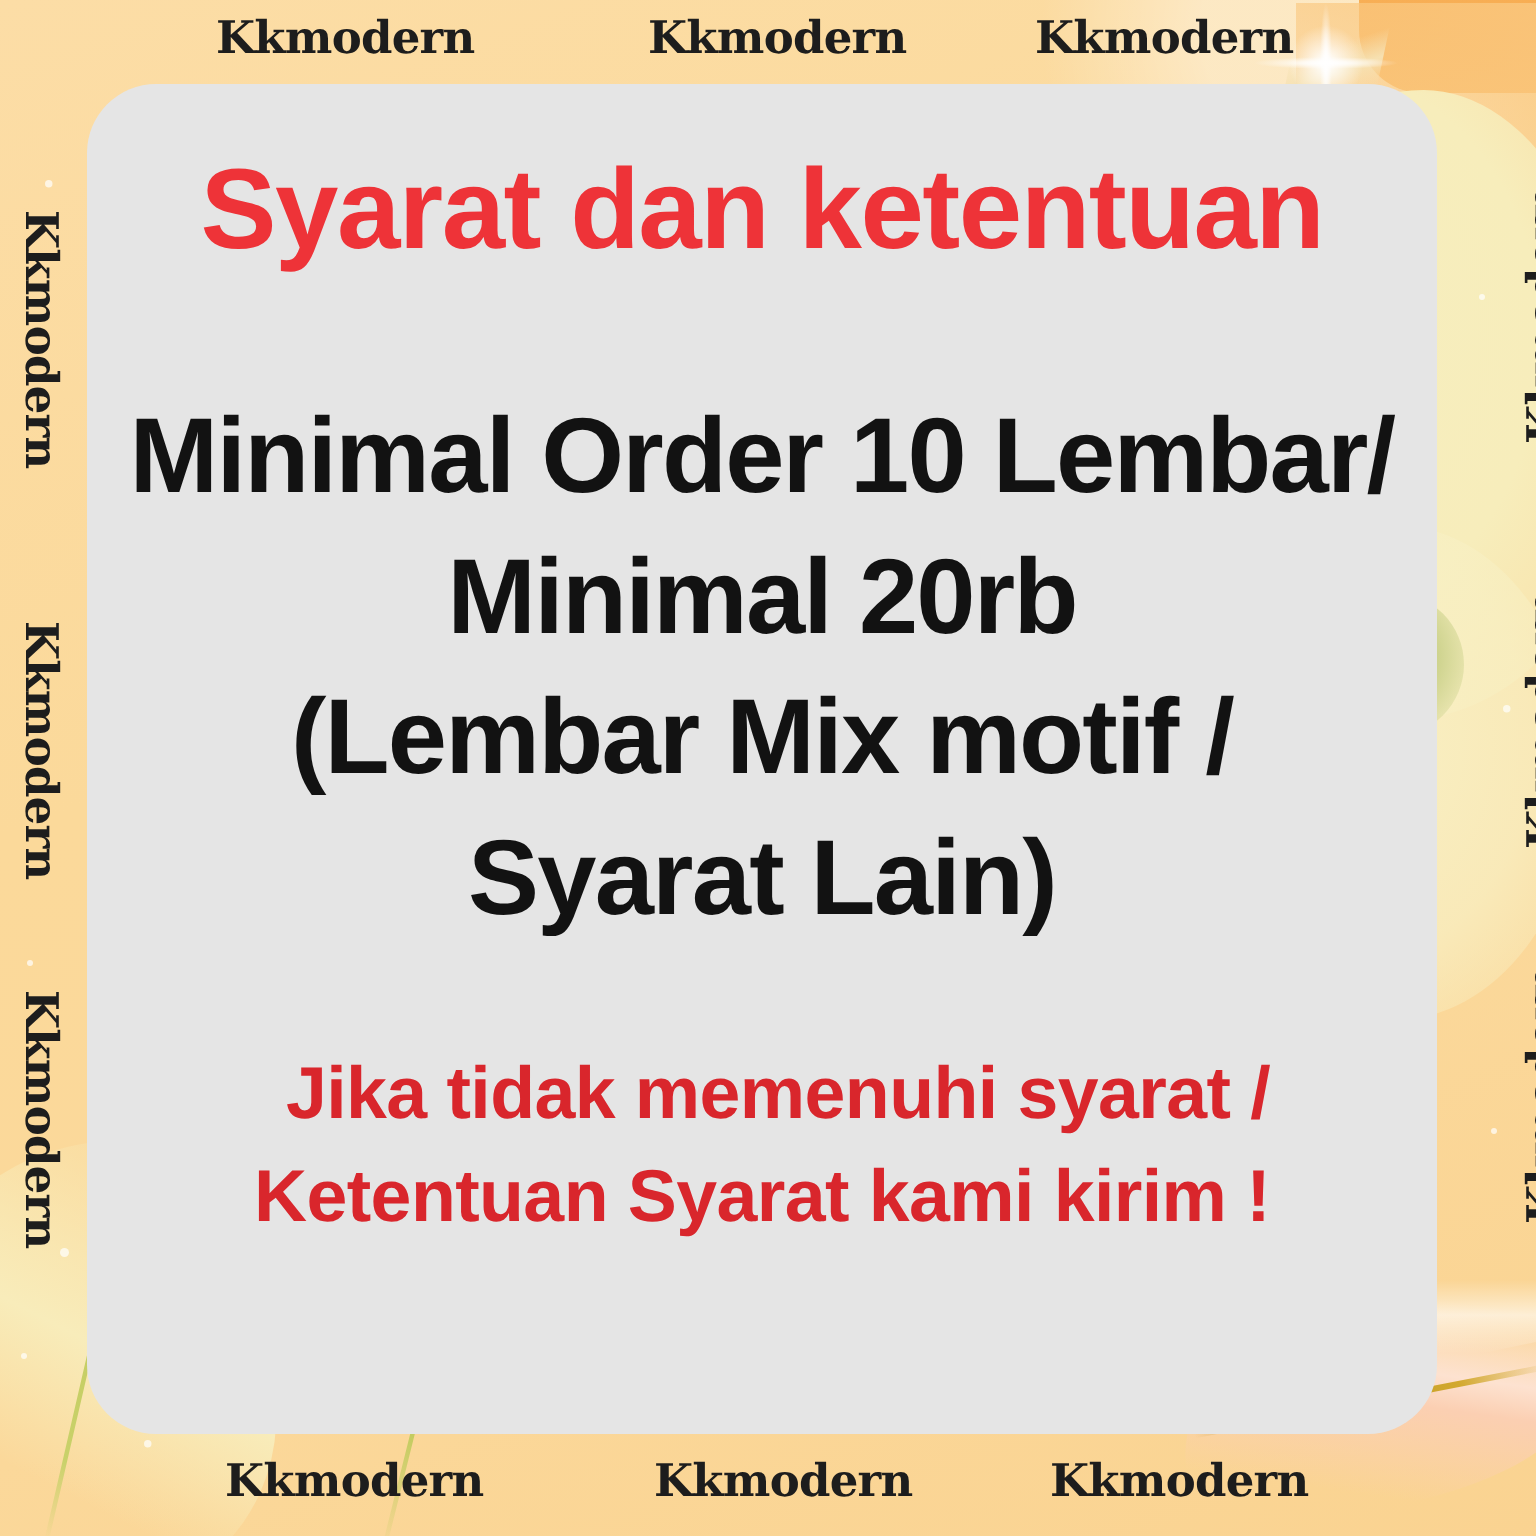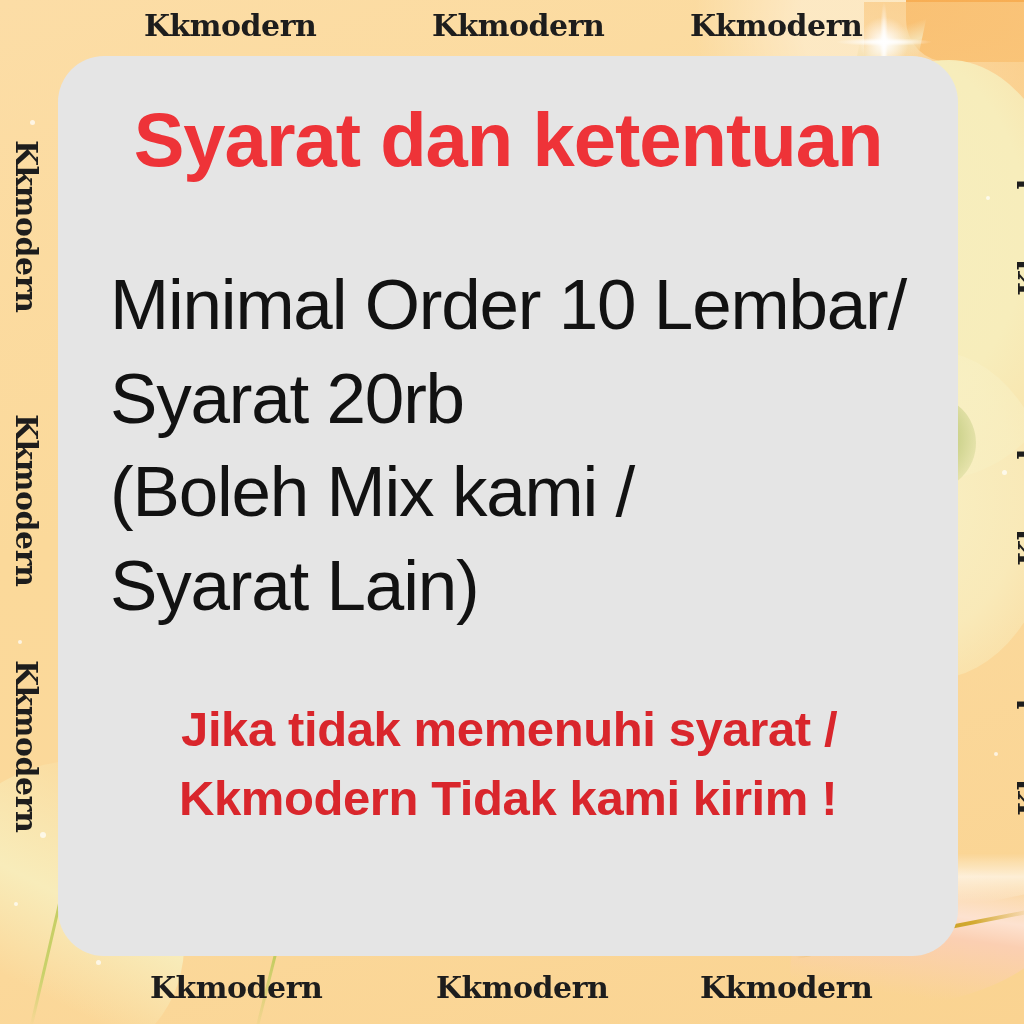--- a/index.html
+++ b/index.html
@@ -124,22 +124,23 @@
     font-size:76px; font-weight:bold;
     color:#ee3338;
     letter-spacing:-1px;
     line-height:1.05;
     text-align:center;
     white-space:nowrap;
   }
 
   #body-block{
     margin-top:78px;
+    text-align:center;
     color:#121212;
-    font-size:71px; font-weight:normal;
+    font-size:71px; font-weight:bold;
     line-height:1.32;
     letter-spacing:-1.2px;
   }
   #body-block .ln{ white-space:nowrap; }
 
   #footer-block{
     margin-top:62px;
     text-align:right;
     color:#d9262c;
     font-size:49px; font-weight:bold;
@@ -200,28 +201,28 @@
       <div class="deco dot" style="left: 994px; top: 752px; width: 4px; height: 4px;"></div>
     </div>
 </div>
 
 <div id="card">
 
   <div id="title">Syarat dan ketentuan</div>
 
   <div id="body-block">
     <div class="ln">Minimal Order 10 Lembar/</div>
-    <div class="ln">Syarat 20rb</div>
-    <div class="ln">(Boleh Mix kami /</div>
+    <div class="ln">Minimal 20rb</div>
+    <div class="ln">(Lembar Mix motif /</div>
     <div class="ln">Syarat Lain)</div>
   </div>
 
   <div id="footer-block">
     <div class="ln">Jika tidak memenuhi syarat /</div>
-    <div class="ln">Kkmodern Tidak kami kirim !</div>
+    <div class="ln">Ketentuan Syarat kami kirim !</div>
   </div>
 </div>
 
 <div id="watermark-layer">
     <div class="wm top" style="left: 144px;">Kkmodern</div>
     <div class="wm top" style="left: 432px;">Kkmodern</div>
     <div class="wm top" style="left: 690px;">Kkmodern</div>
     <div class="wm bot" style="left: 150px;">Kkmodern</div>
     <div class="wm bot" style="left: 436px;">Kkmodern</div>
     <div class="wm bot" style="left: 700px;">Kkmodern</div>

